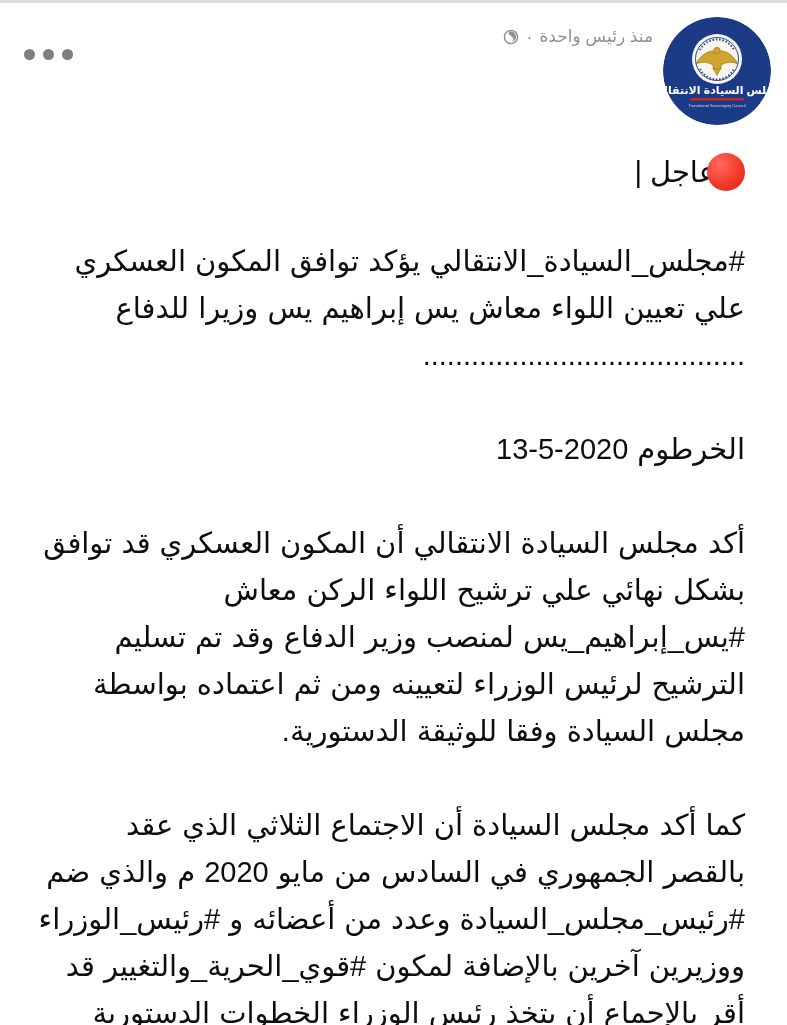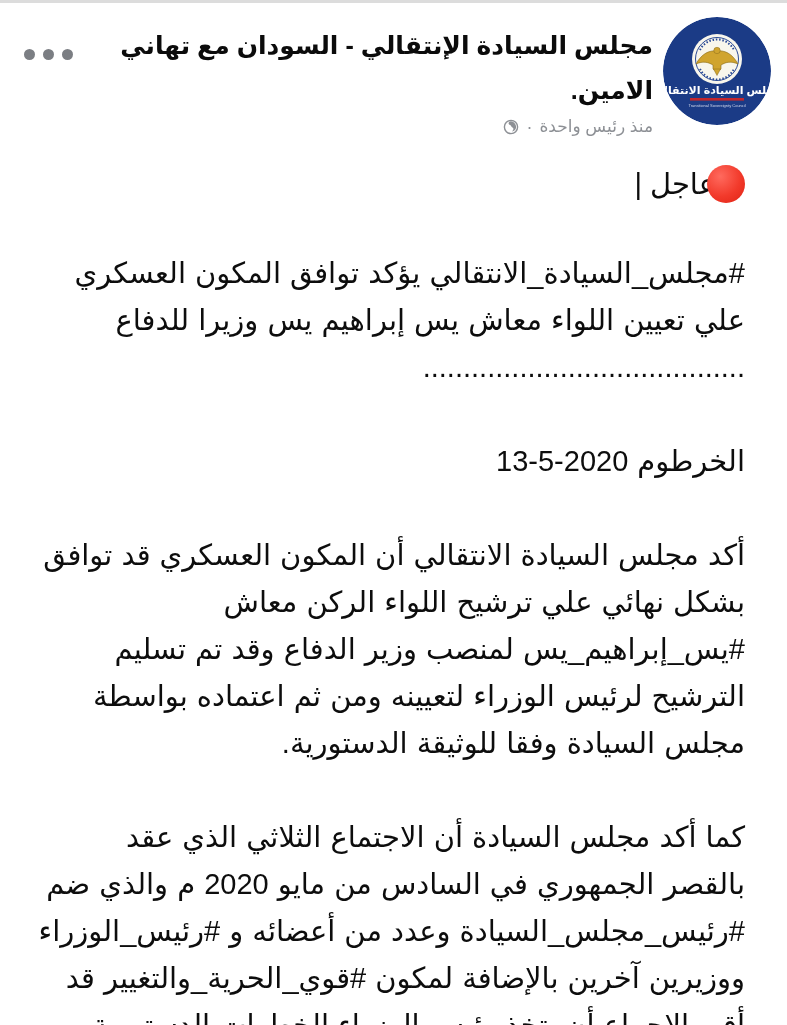--- a/index.html
+++ b/index.html
@@ -104,22 +104,20 @@
           <circle cx="54" cy="33.5" r="3.2" fill="#d0a42e" stroke="#8a6d1d" stroke-width="0.5"></circle>
           <path d="M50.5,52 L57.5,52 L54,58.5 Z" fill="#d0a42e" stroke="#8a6d1d" stroke-width="0.5"></path>
         </g>
         <text x="54" y="77" font-size="11" font-weight="bold" fill="#ffffff" text-anchor="middle" font-family="Liberation Sans, DejaVu Sans, sans-serif">مجلس السيادة الانتقالي</text>
         <rect x="27" y="81" width="54" height="2.6" fill="#c2262c"></rect>
         <text x="54" y="89.5" font-size="4" fill="#cfd6ea" text-anchor="middle" font-family="Liberation Sans, DejaVu Sans, sans-serif">Transitional Sovereignty Council</text>
       </svg>
     </div>
 
     <div class="header-info">
-      <div class="page-name">مجلس السيادة الإنتقالي - السودان مع تهاني
-الامين.</div>
       <div class="timestamp-row">
         <span>منذ رئيس واحدة</span>
         <span class="sep">·</span>
         <svg width="16" height="16" viewBox="0 0 16 16">
           <circle cx="8" cy="8" r="6.6" fill="none" stroke="#8d9095" stroke-width="1.4"></circle>
           <path d="M6.5,2.5 C5,4 5.5,5.5 7,6 C8.5,6.5 8,8 9.5,8.5 C11,9 10.5,11 9,12.5 C12,12 13.5,9.5 13,7 C12.5,4.5 10.5,2.5 8,2.2 Z" fill="#8d9095"></path>
         </svg>
       </div>
     </div>
 

